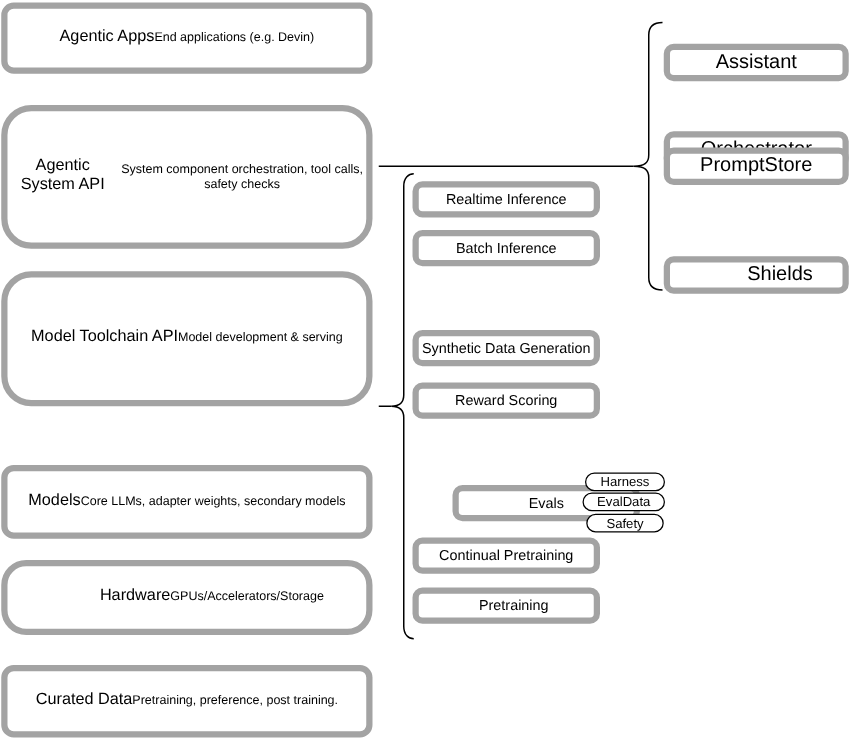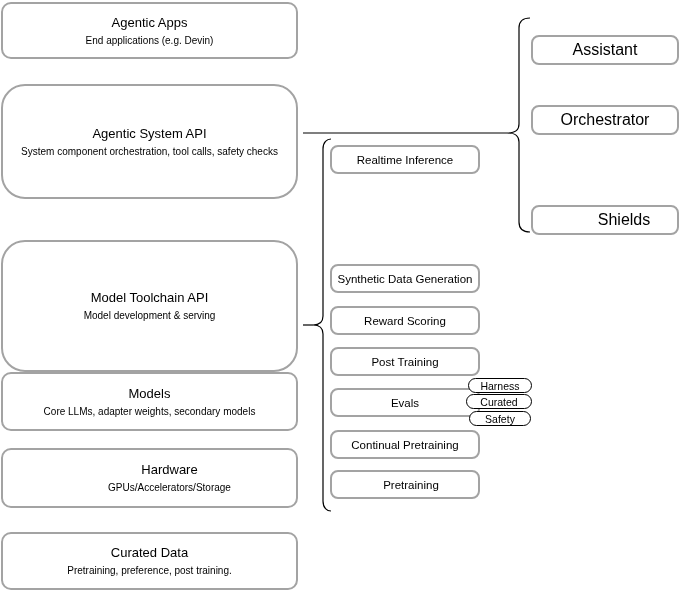--- a/index.html
+++ b/index.html
@@ -20,23 +20,23 @@
     position: absolute;
     top: 0; left: 0;
     width: 682px;
     height: 591px;
     pointer-events: none;
   }
   .node {
     position: absolute;
     box-sizing: border-box;
     background: #ffffff;
-    border: 2px solid #a3a3a3;
+    border: 5px solid #a3a3a3;
     display: flex;
-    flex-direction: column;
+    flex-direction: row;
     align-items: center;
     justify-content: center;
     text-align: center;
   }
   .lbox { left: 1px; width: 297px; }
   .lbox .ltitle { font-size: 13px; line-height: 15px; margin-bottom: 5px; }
   .lbox .lsub   { font-size: 10px; line-height: 12px; }
   .mbox {
     left: 330px; width: 150px; height: 29px;
     border-radius: 8px; font-size: 11.5px;
@@ -79,69 +79,72 @@
   <div class="node lbox" style="top:2px; height:57px; border-radius:10px;">
     <div class="ltitle">Agentic Apps</div>
     <div class="lsub">End applications (e.g. Devin)</div>
   </div>
 
   <div class="node lbox" style="top:84px; height:115px; border-radius:24px;">
     <div class="ltitle">Agentic System API</div>
     <div class="lsub">System component orchestration, tool calls, safety checks</div>
   </div>
 
-  <div class="node lbox" style="top:240px; height:132px; border-radius:24px;">
+  <div class="node lbox" style="top:217px; height:108px; border-radius:24px;">
     <div class="ltitle">Model Toolchain API</div>
     <div class="lsub">Model development &amp; serving</div>
   </div>
 
   <div class="node lbox" style="top:372px; height:59px; border-radius:10px;">
     <div class="ltitle">Models</div>
     <div class="lsub">Core LLMs, adapter weights, secondary models</div>
   </div>
 
-  <div class="node lbox" style="top:448px; height:60px; border-radius:10px;padding-left:40px;">
+  <div class="node lbox" style="top:448px; height:60px; border-radius:20px;padding-left:40px;">
     <div class="ltitle">Hardware</div>
     <div class="lsub">GPUs/Accelerators/Storage</div>
   </div>
 
   <div class="node mbox" style="top:145px;">
     <span>Realtime Inference</span>
   </div>
 
   <div class="node lbox" style="top:532px; height:58px; border-radius:10px;">
     <div class="ltitle">Curated Data</div>
     <div class="lsub">Pretraining, preference, post training.</div>
   </div>
+  <div class="node mbox" style="top:184px;">
+    <span>Batch Inference</span>
+  </div>
   <div class="node mbox" style="top:264px;">
     <span>Synthetic Data Generation</span>
   </div>
   <div class="node mbox" style="top:306px;">
     <span>Reward Scoring</span>
   </div>
-  <div class="node mbox" style="top:347px;">
-    <span>Post Training</span>
-  </div>
-  <div class="node mbox" style="top:388px;">
+  <div class="node mbox" style="top:388px;margin-left:32px;">
     <span>Evals</span>
   </div>
   <div class="node mbox" style="top:430px;">
     <span>Continual Pretraining</span>
   </div>
   <div class="node mbox" style="top:470px;padding-left:12px;">
     <span>Pretraining</span>
   </div>
 
   <div class="pill" style="left:468px; top:378px; width:64px;">Harness</div>
-  <div class="pill" style="left:466px; top:394px; width:66px;">Curated</div>
+  <div class="pill" style="left:466px; top:394px; width:66px;">EvalData</div>
   <div class="pill" style="left:469px; top:411px; width:62px;">Safety</div>
 
   <div class="node rbox" style="top:35px;">
     <span>Assistant</span>
   </div>
   <div class="node rbox" style="top:77px;margin-top:28px;">
     <span>Orchestrator</span>
   </div>
+  <div class="node rbox" style="top:118px;">
+    <span>PromptStore</span>
+  </div>
   <div class="node rbox" style="top:205px;padding-left:38px;">
     <span>Shields</span>
   </div>
 
 </div>
 
 </body></html>

